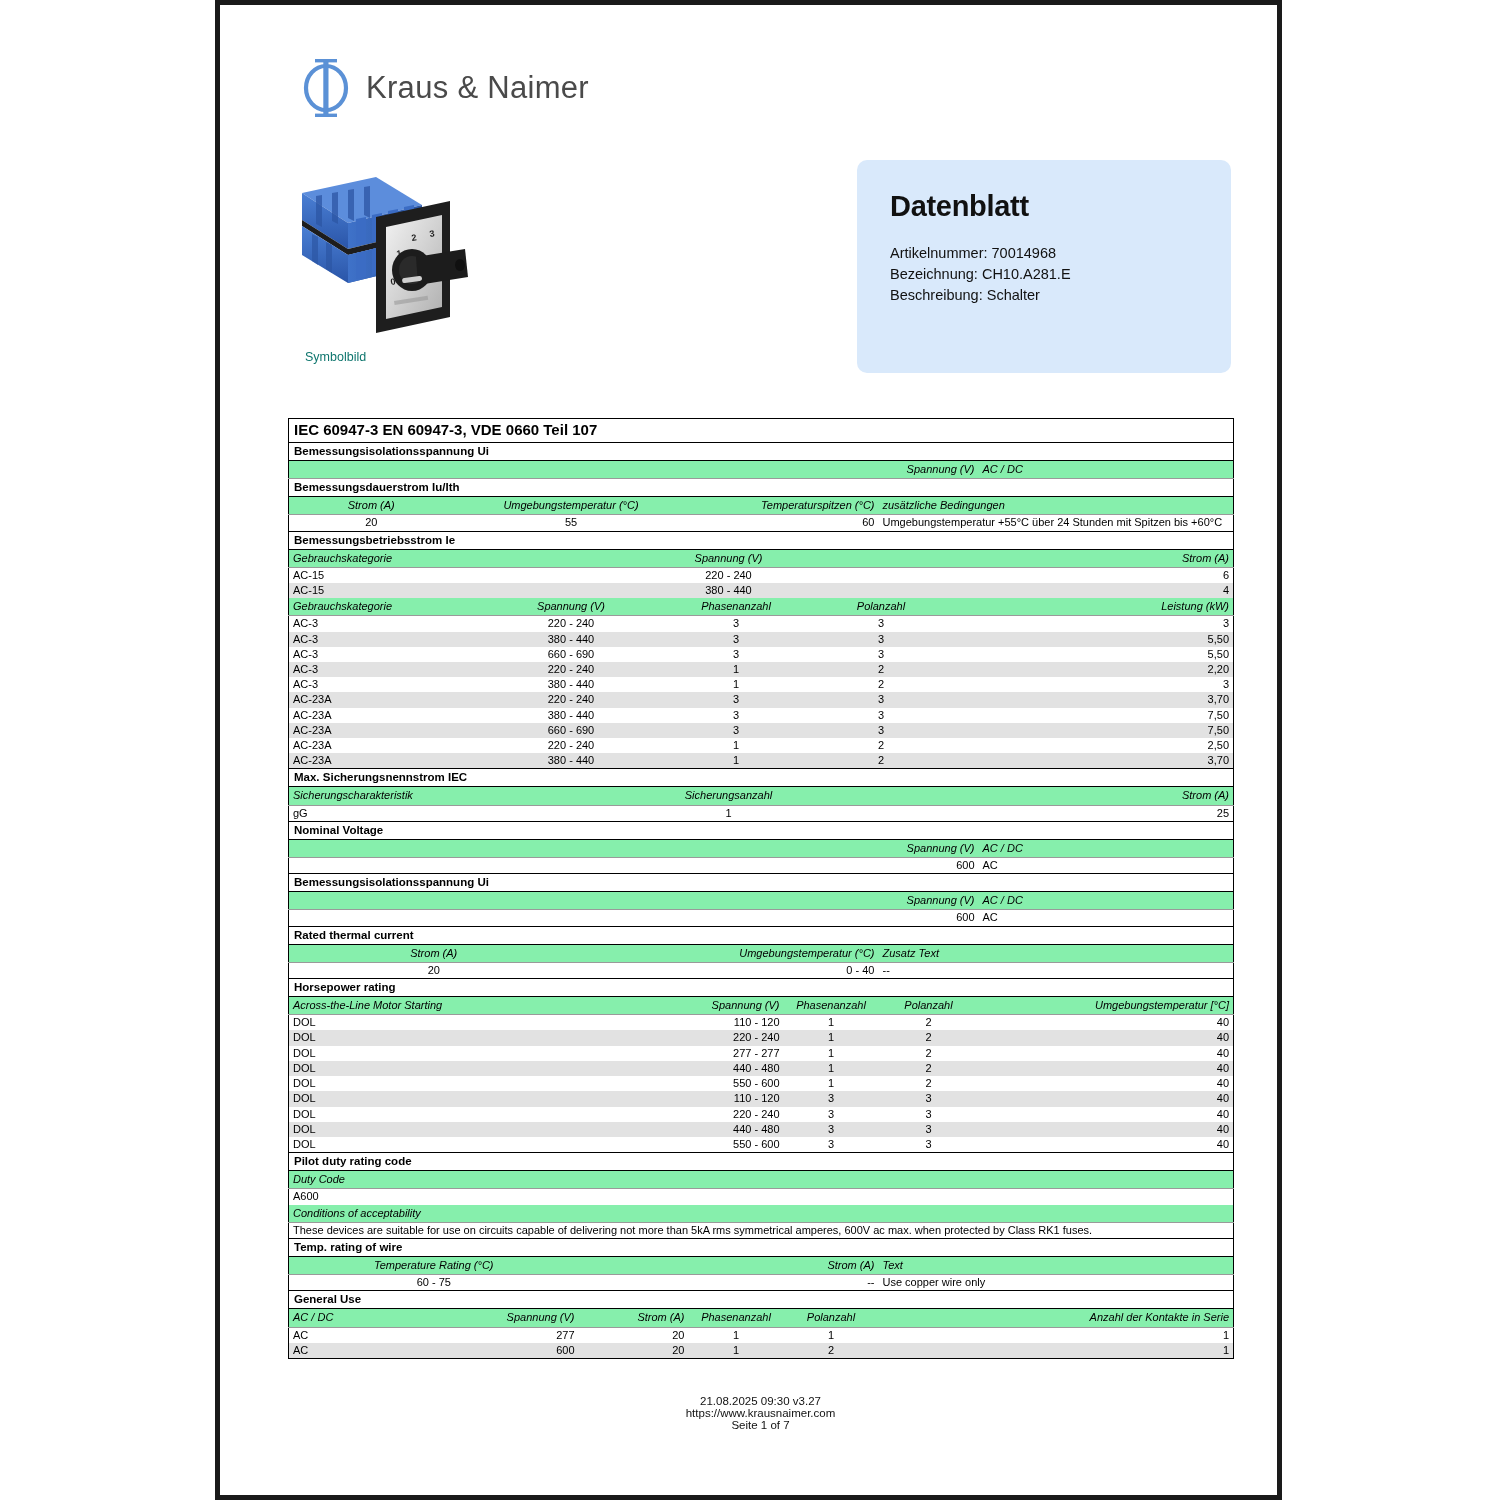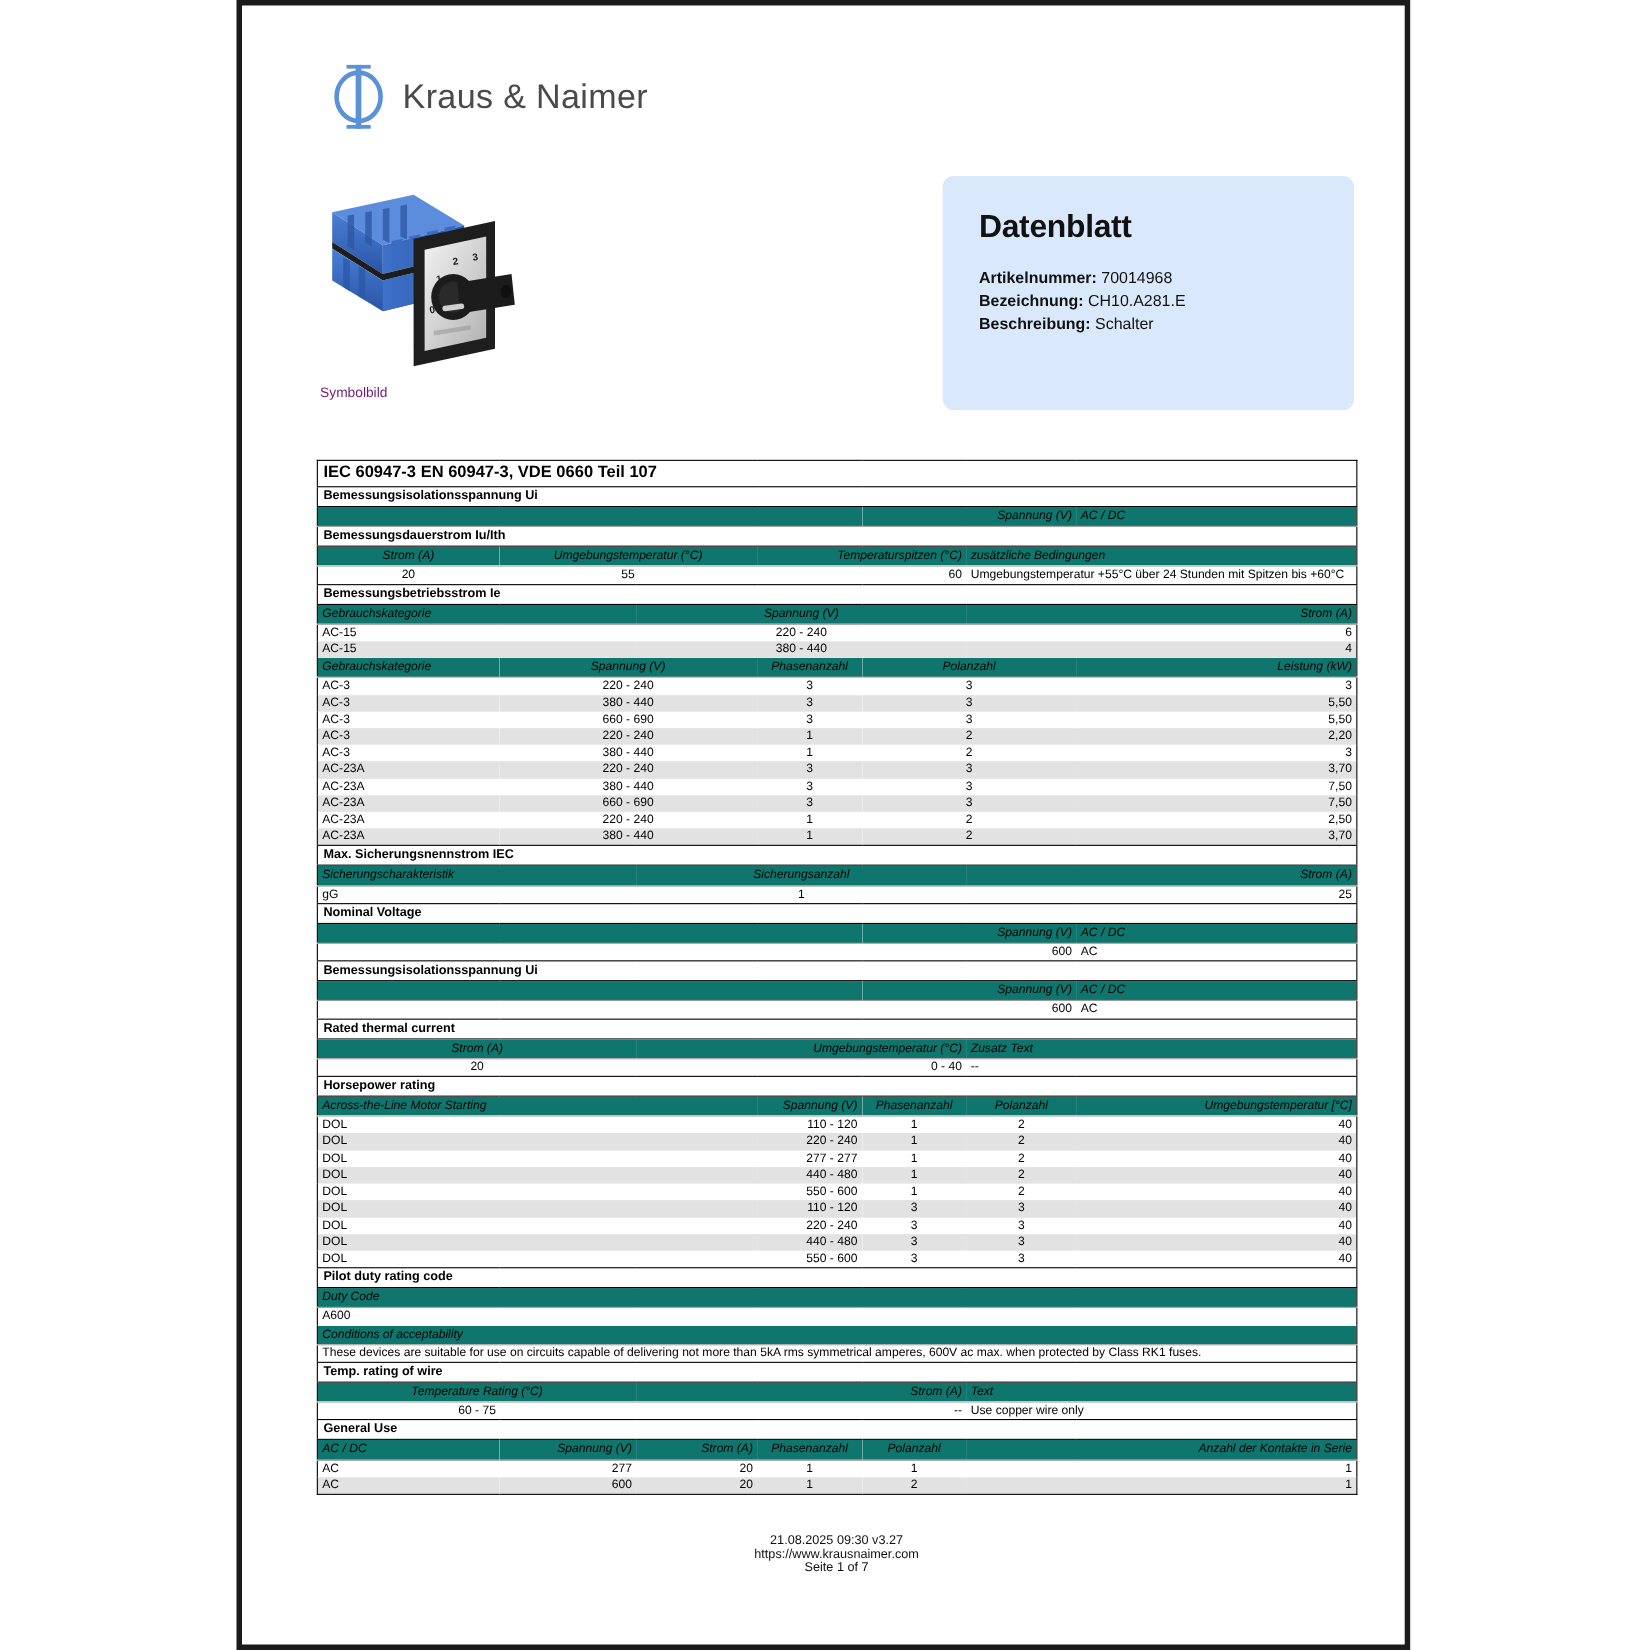--- a/index.html
+++ b/index.html
@@ -55,23 +55,23 @@
   .product-block{
     position:absolute;
     left:70px; top:160px;
     width:230px;
   }
   .product-img{
     width:215px;height:175px;display:block;
   }
   .product-caption{
     margin-top:10px;
-    margin-left:1px;
+    margin-left:15px;
     font-size:12.5px;
-    color:#701a75;
+    color:#0f766e;
   }
 
   
   .info-card{
     position:absolute;
     left:637px; top:155px;
     width:374px; height:213px;
     background:#d9e9fb;
     border-radius:10px;
     box-sizing:border-box;
@@ -82,21 +82,21 @@
     font-weight:bold;
     color:#111;
     margin:0 0 20px 0;
     letter-spacing:-0.3px;
   }
   .info-line{
     font-size:14.5px;
     line-height:21px;
     color:#111;
   }
-  .info-line b{font-weight:bold;}
+  .info-line b{font-weight:normal;}
 
   
   .spec-table{
     position:absolute;
     left:68px; top:413px;
     width:945px;
     border-collapse:collapse;
     border:1.6px solid #000;
     table-layout:fixed;
     font-size:11px;
@@ -122,21 +122,21 @@
     font-size:11.5px;
     font-weight:bold;
     background:#ffffff;
     border-top:1.3px solid #000;
     border-bottom:1.3px solid #000;
     padding:1px 5px 2px 5px;
     line-height:14px;
   }
   tr.col-head td{
     font-style:italic;
-    background:#0f766e;
+    background:#86efac;
     border-bottom:1px solid #9a9a9a;
     padding-top:2px;padding-bottom:2px;
   }
   tr.data td{background:#ffffff;}
   tr.data.alt td{background:#e2e2e2;}
   .r{text-align:right;}
   .c{text-align:center;}
   .l{text-align:left;}
 
   

